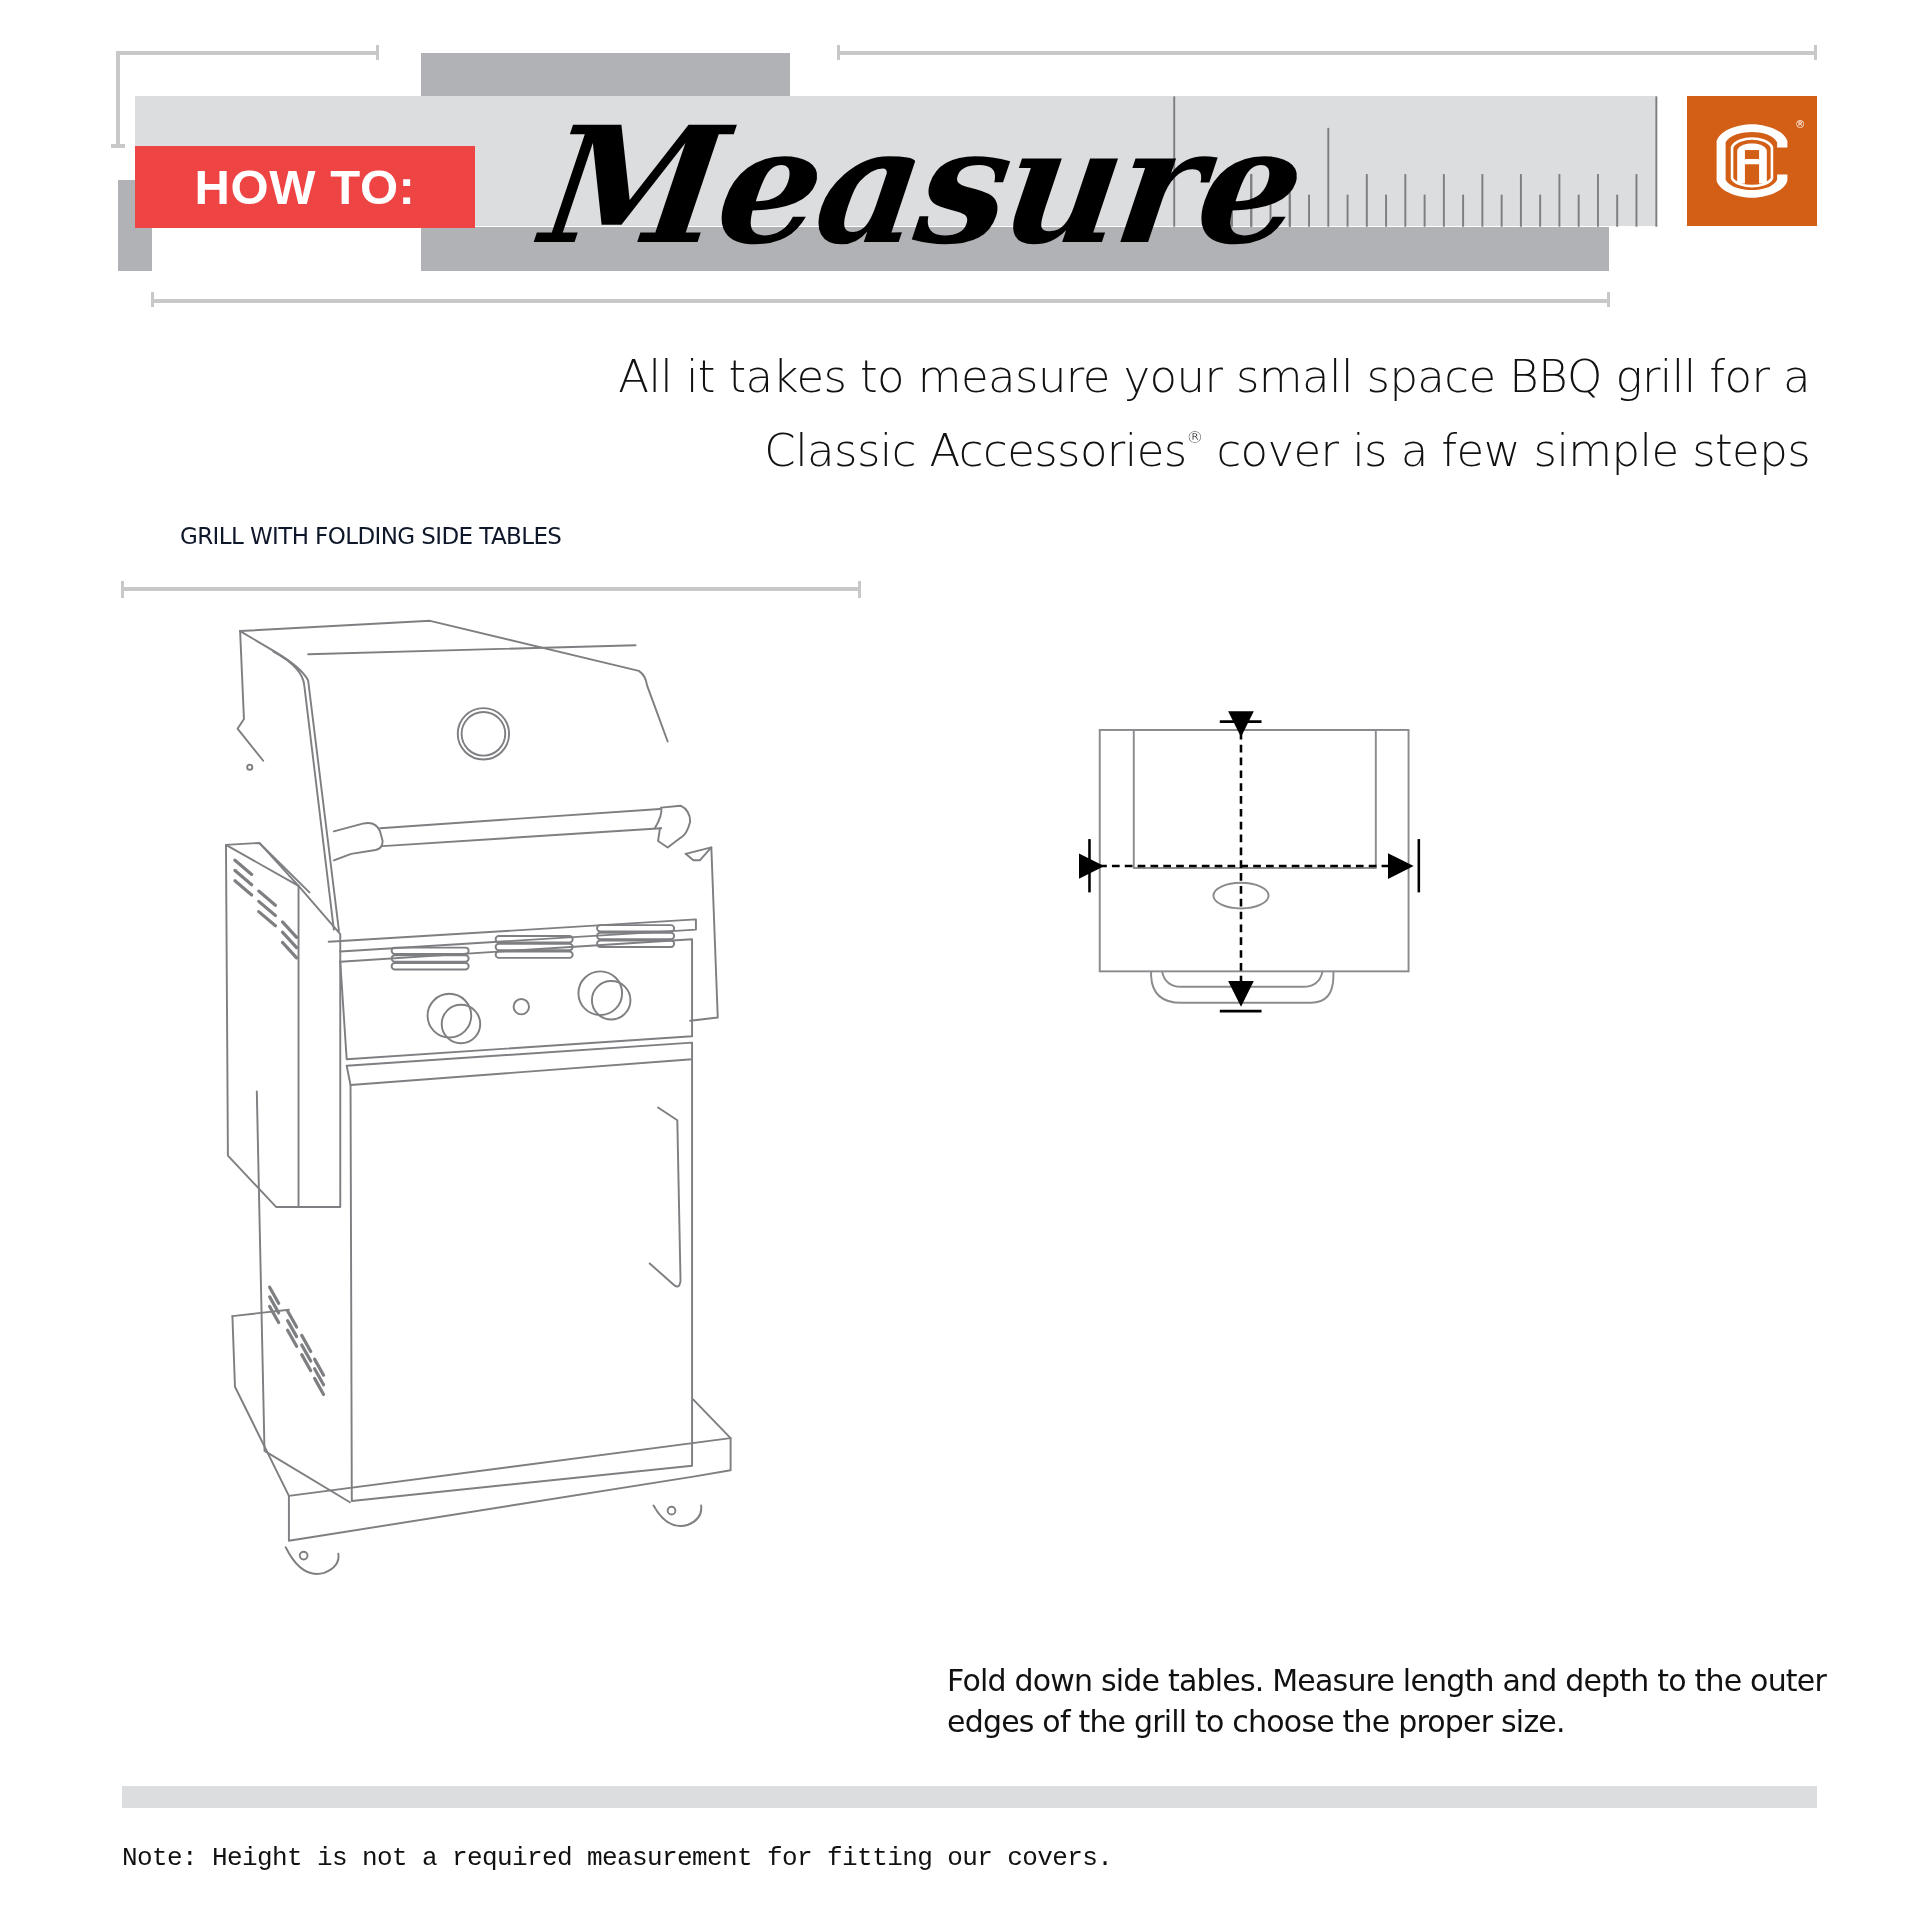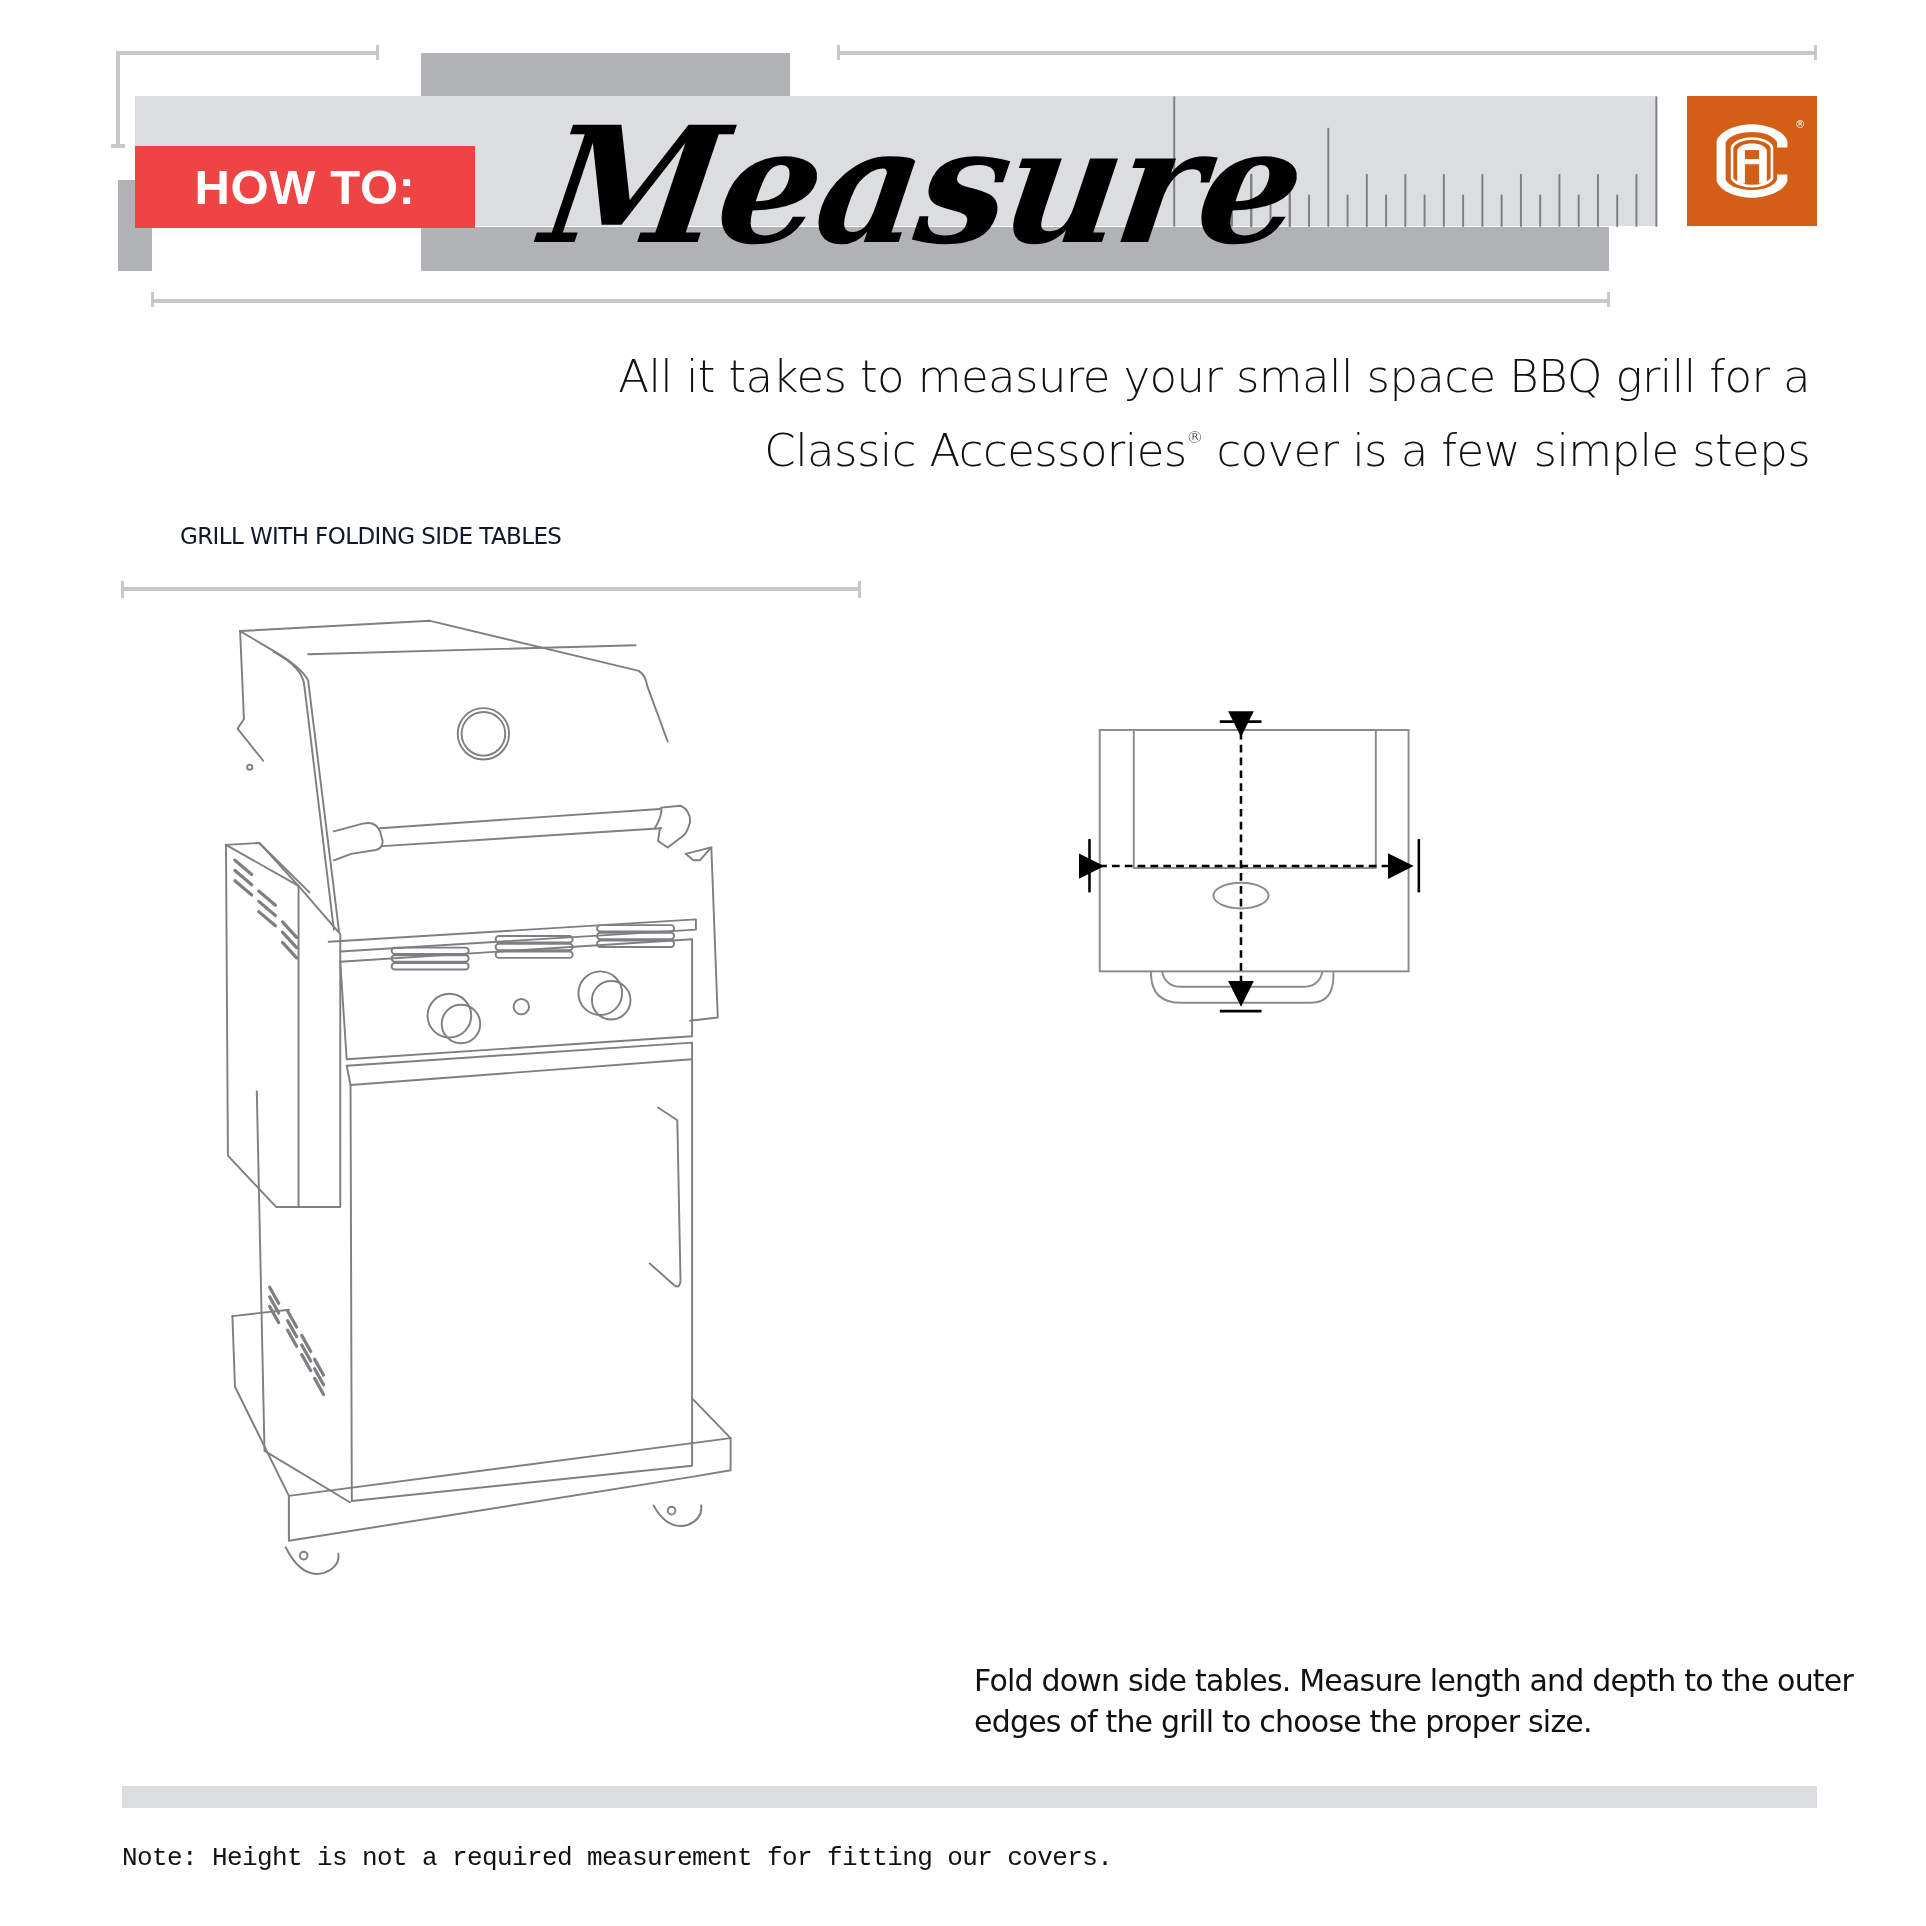--- a/index.html
+++ b/index.html
@@ -25,21 +25,21 @@
             background: #d35f17; }
 
     .subtitle { position: absolute; right: 116px; top: 337px; width: 1220px; text-align: right;
                 font-family: "DejaVu Sans", sans-serif; font-weight: 300; font-size: 45px;
                 line-height: 61px; color: #111; font-stretch: condensed; letter-spacing: -0.6px; margin-top: 9px; }
     .subtitle sup { font-size: 16.7px; vertical-align: 23px; }
 
     .section-title { position: absolute; left: 180px; top: 523px; font-family: "DejaVu Sans", sans-serif;
                      font-weight: normal; font-size: 23px; color: #0f172a; letter-spacing: -0.6px; }
 
-    .caption { position: absolute; left: 974px; top: 1660px; width: 886px;
+    .caption { position: absolute; left: 947px; top: 1660px; width: 886px;
                font-family: "DejaVu Sans", sans-serif; font-size: 30px; line-height: 41px;
                color: #111; letter-spacing: -0.8px; }
 
     .footer-bar { position: absolute; left: 122px; top: 1786px; width: 1695px; height: 22px;
                   background: #dcdddf; }
     .note { position: absolute; left: 122px; top: 1843px; font-family: Liberation Mono, monospace;
             font-size: 26px; color: #111; letter-spacing: -0.6px; }
 
     svg { position: absolute; overflow: visible; }
   </style>

